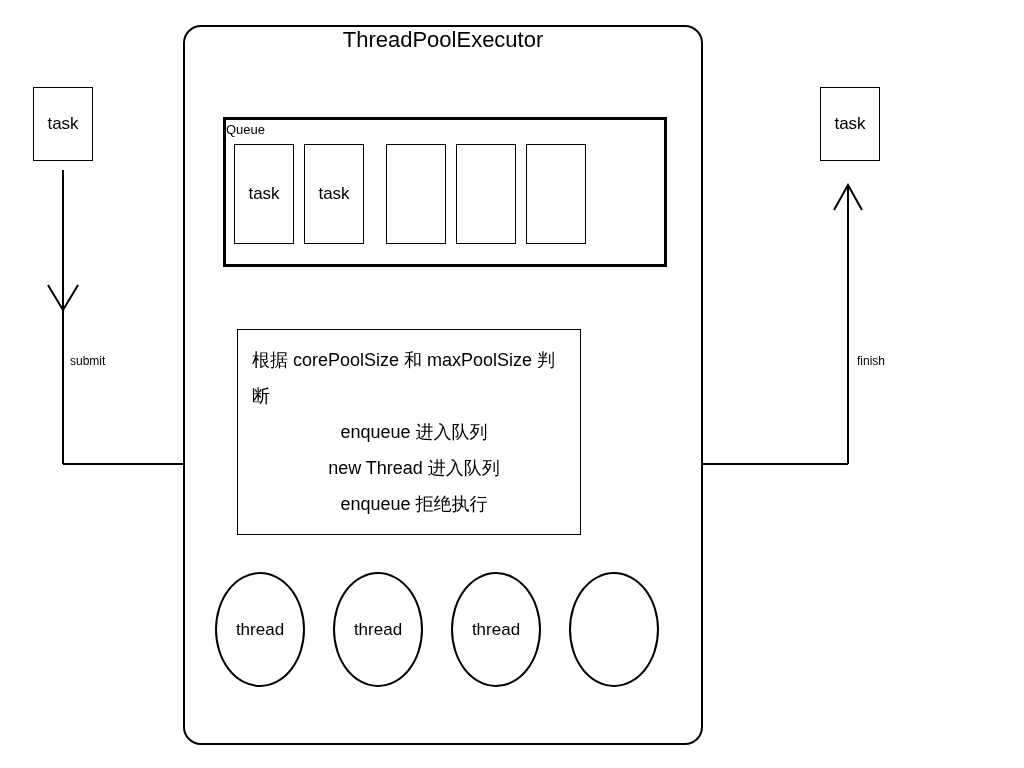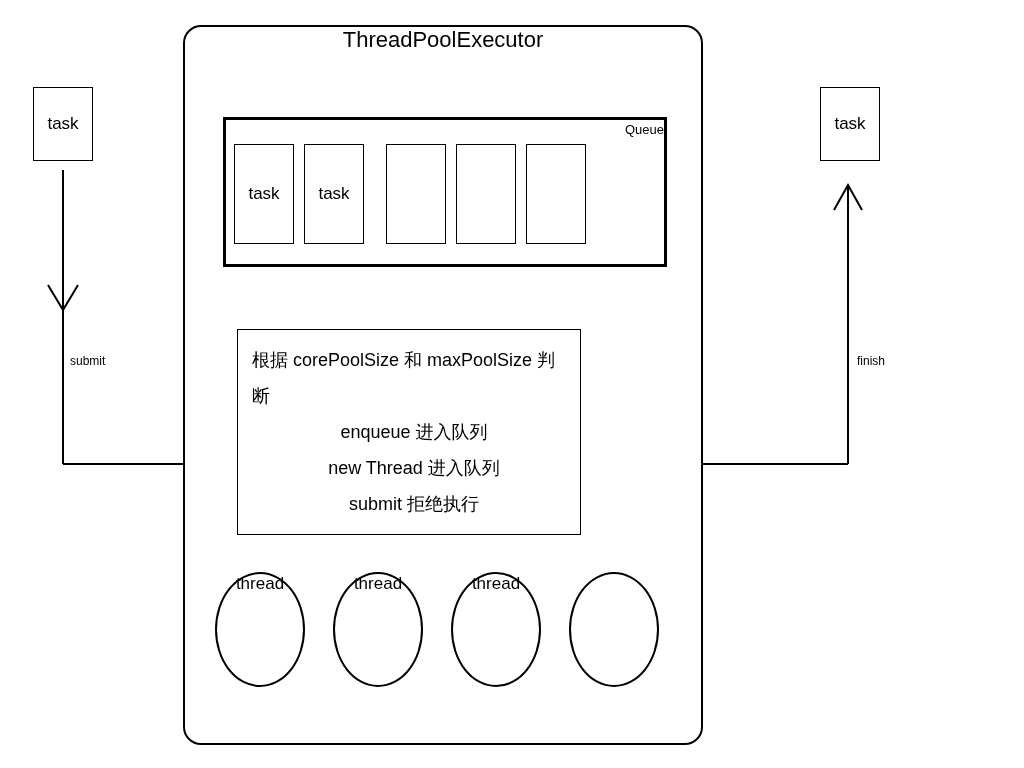--- a/index.html
+++ b/index.html
@@ -28,21 +28,21 @@
     .title {
       text-align: center;
       font-size: 22px;
     }
     .queue-container {
       border: 3px solid #000;
       background: #fff;
     }
     .queue-title {
       font-size: 13px;
-      text-align: right;
+      text-align: left;
       padding: 2px 0 0 0;
     }
     .queue-slot {
       border: 1.5px solid #000;
       width: 60px;
       height: 100px;
       display: flex;
       align-items: center;
       justify-content: center;
       font-size: 17px;
@@ -51,20 +51,21 @@
     .decision-box {
       border: 1.5px solid #000;
       padding: 12px 14px;
       font-size: 18px;
       line-height: 2.0;
     }
     .thread-oval {
       border: 2px solid #000;
       border-radius: 50%;
       display: flex;
+      align-items: center;
       justify-content: center;
       font-size: 17px;
       background: #fff;
     }
     .label {
       font-size: 12px;
     }
     svg { position: absolute; top: 0; left: 0; pointer-events: none; }
   </style>
 </head>
@@ -104,21 +105,21 @@
           <span></span>
         </div>
     </div>
   </div>
 
   <div class="abs decision-box" style="left:52px; top:302px; width:344px;">
     <div>根据 corePoolSize 和 maxPoolSize 判断</div>
     <div style="padding-left:10px;text-align:center;">
       <div>enqueue 进入队列</div>
       <div>new Thread 进入队列</div>
-      <div>submit 拒绝执行</div>
+      <div>enqueue 拒绝执行</div>
     </div>
   </div>
 
   <div class="abs" style="left:30px; top:545px; display:flex; gap:28px;">
     <div class="thread-oval" style="width:90px; height:115px;">
         <span>thread</span>
       </div>
     <div class="thread-oval" style="width:90px; height:115px;">
         <span>thread</span>
       </div>

